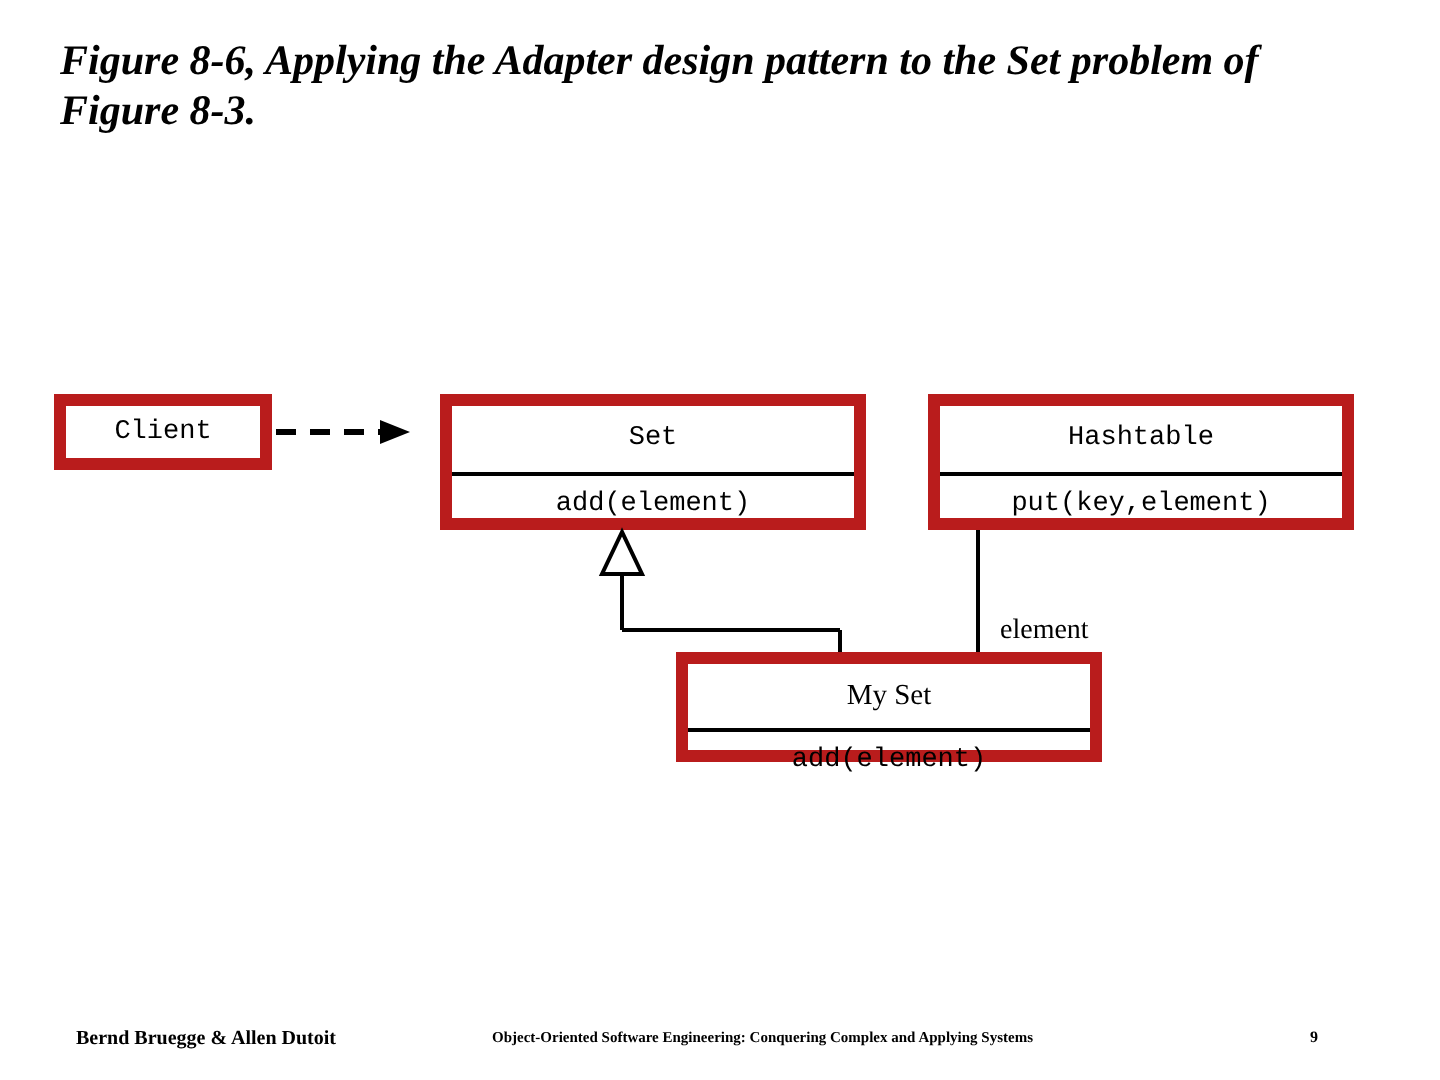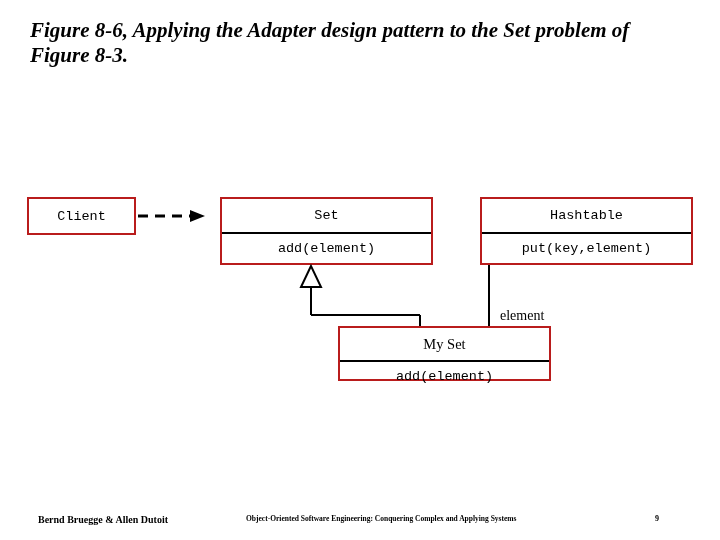--- a/index.html
+++ b/index.html
@@ -26,21 +26,21 @@
     font-family: "Liberation Serif", serif;
     font-style: italic;
     font-weight: bold;
     font-size: 21px;
     line-height: 25px;
     color: #000000;
   }
   .class-box {
     position: absolute;
     box-sizing: border-box;
-    border: 2px solid #b91c1c;
+    border: 6px solid #b91c1c;
     background: #ffffff;
   }
   .cell {
     box-sizing: border-box;
     display: flex;
     align-items: center;
     justify-content: center;
     font-family: "Liberation Mono", monospace;
     font-size: 13.5px;
     color: #000000;
@@ -102,21 +102,21 @@
 
   <div class="class-box" style="left:27px; top:197px; width:109px; height:38px;">
     <div class="cell" style="height:100%;">Client</div>
   </div>
 
   <div class="class-box" style="left:220px; top:197px; width:213px; height:68px;">
     <div class="cell" style="height:33px;">Set</div>
     <div class="cell divider" style="height:31px;">add(element)</div>
   </div>
 
-  <div class="class-box" style="left:464px; top:197px; width:213px; height:68px;margin-left:16px;">
+  <div class="class-box" style="left:464px; top:197px; width:213px; height:68px;">
     <div class="cell" style="height:33px;">Hashtable</div>
     <div class="cell divider" style="height:31px;">put(key,element)</div>
   </div>
 
   <div class="class-box" style="left:338px; top:326px; width:213px; height:55px;">
     <div class="cell" style="height:32px; font-family:'Liberation Serif', serif; font-size:14.5px;">My Set</div>
     <div class="cell divider" style="height:30px;">add(element)</div>
   </div>
 
   <div class="label-plain" style="left:500px; top:308px;">element</div>

